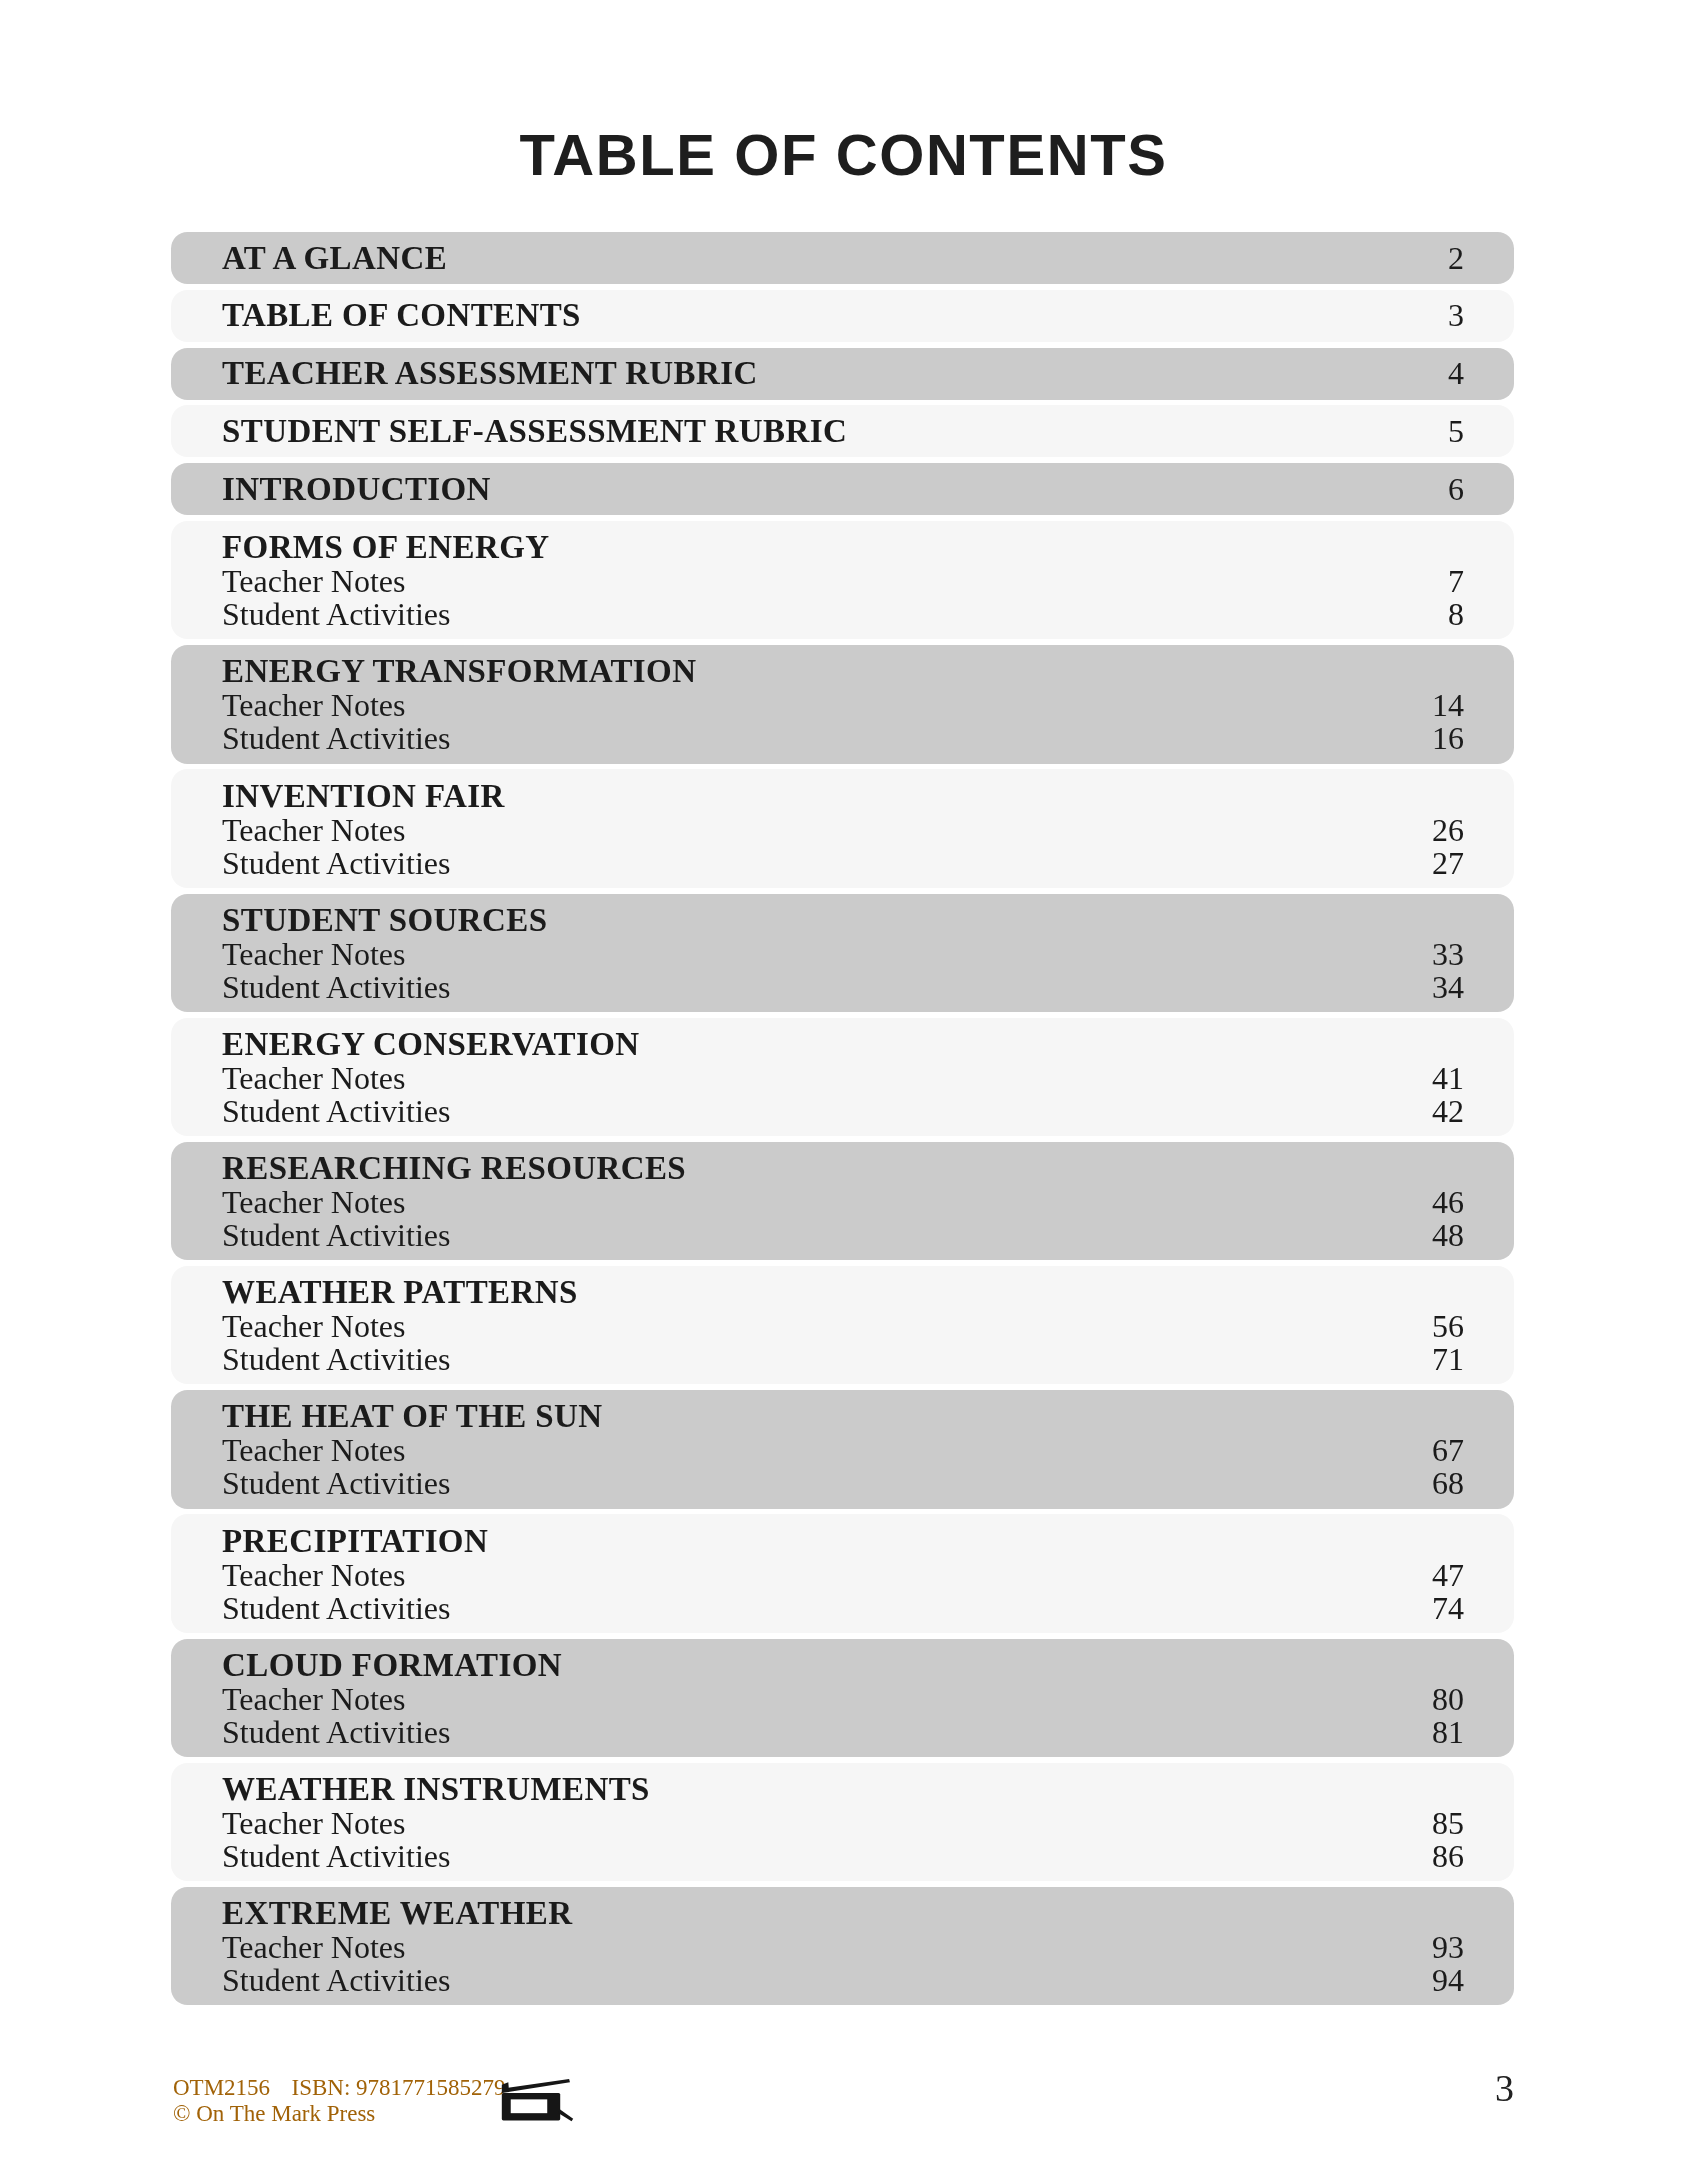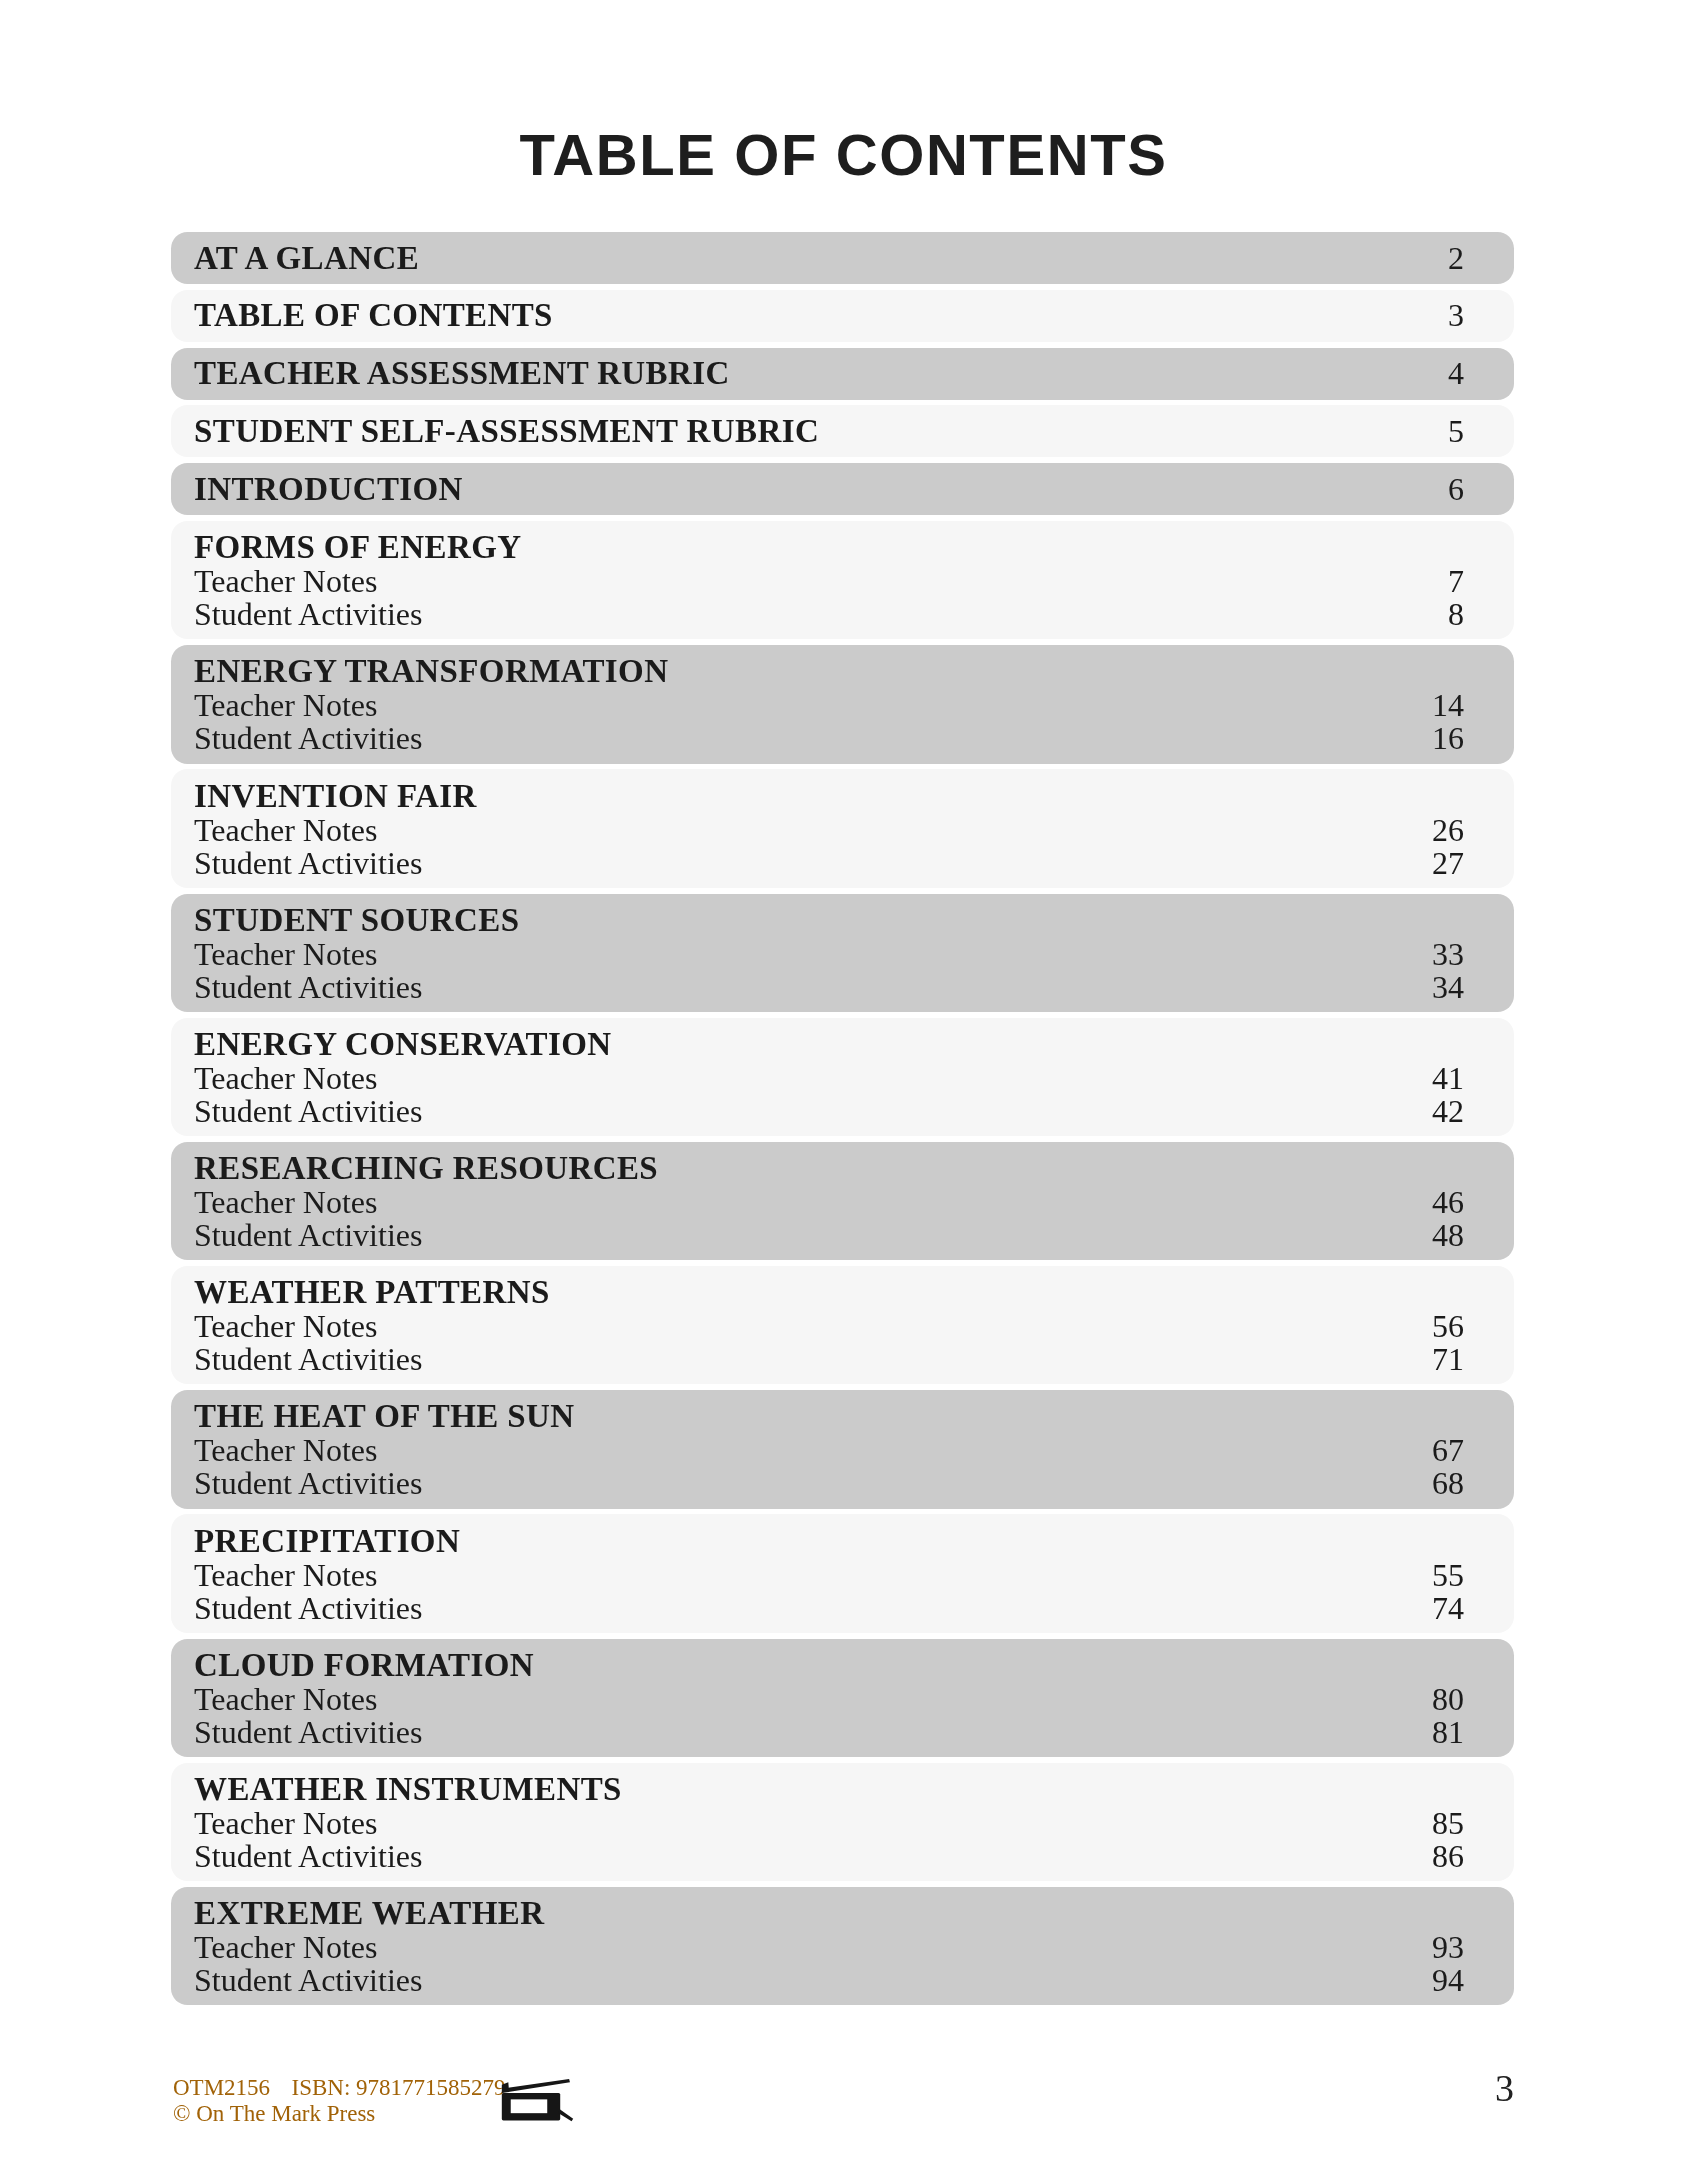--- a/index.html
+++ b/index.html
@@ -26,21 +26,21 @@
   }
   .toc {
     position: absolute;
     left: 171px;
     top: 232px;
     width: 1343px;
   }
   .toc-row {
     border-radius: 16.5px;
     margin-bottom: 5.8px;
-    padding-left: 23px;
+    padding-left: 51px;
     padding-right: 50px;
   }
   .toc-row.shade-gray  { background: var(--row-gray, #cbcbcb); }
   .toc-row.shade-light { background: var(--row-light, #f6f6f6); }
   .toc-row.single {
     height: 52px;
     display: flex;
     align-items: center;
     justify-content: space-between;
   }
@@ -203,21 +203,21 @@
       </div>
       <div class="sub-row">
         <span class="sub-label">Student Activities</span>
         <span class="page-num">68</span>
       </div>
     </div>
     <div class="toc-row shade-light section">
       <div class="row-title">PRECIPITATION</div>
       <div class="sub-row">
         <span class="sub-label">Teacher Notes</span>
-        <span class="page-num">55</span>
+        <span class="page-num">47</span>
       </div>
       <div class="sub-row">
         <span class="sub-label">Student Activities</span>
         <span class="page-num">74</span>
       </div>
     </div>
     <div class="toc-row shade-gray section">
       <div class="row-title">CLOUD FORMATION</div>
       <div class="sub-row">
         <span class="sub-label">Teacher Notes</span>

